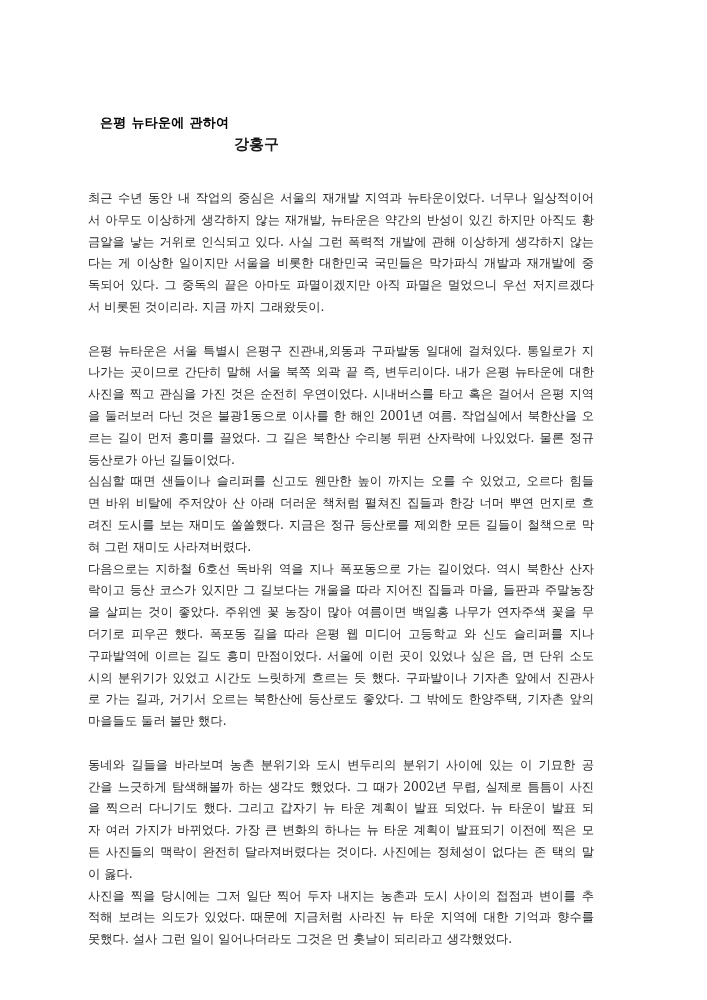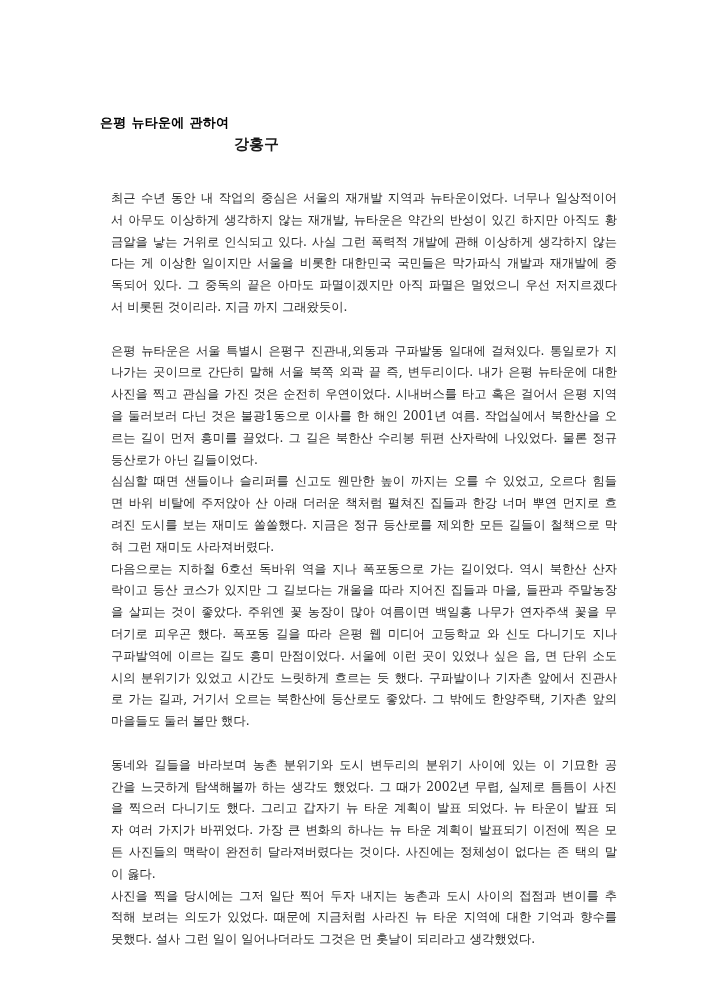--- a/index.html
+++ b/index.html
@@ -3,21 +3,21 @@
 <meta charset="utf-8">
 <style>
   html, body { margin:0; padding:0; background:#ffffff; }
   body { width:707px; height:1000px; position:relative; overflow:hidden;
          font-family: "DejaVu Serif", "Liberation Serif", serif; color:#2a2a2a; }
   .page { position:absolute; left:0; top:0; width:707px; height:1000px; }
   .title { position:absolute; left:100px; top:114px; font-size:13px; font-weight:bold;
            font-family: "DejaVu Sans", "Liberation Sans", sans-serif; color:#000000; letter-spacing:0.3px; }
   .author { position:absolute; left:190px; top:135px; font-size:15px; font-weight:bold;
             font-family: "DejaVu Sans", "Liberation Sans", sans-serif; color:#1a1a1a;margin-left:44px; }
-  .body { position:absolute; left:111px; top:188px; width:506px; }
+  .body { position:absolute; left:88px; top:188px; width:506px; }
   .line { display:block; height:21.8px; line-height:21.8px; font-size:12.3px;
           white-space:nowrap; text-align:justify; text-align-last:justify; overflow:hidden; }
   .line.last { text-align-last:left; }
   .gap { display:block; height:21.8px; }
 </style>
 </head>
 <body>
 
 <div class="page">
   <div class="title">은평 뉴타운에 관하여</div>
@@ -48,21 +48,21 @@
       <span class="line"> 심심할 때면 샌들이나 슬리퍼를 신고도 웬만한 높이 까지는 오를 수 있었고, 오르다 힘들</span>
       <span class="line">면 바위 비탈에 주저앉아 산 아래 더러운 책처럼 펼쳐진 집들과 한강 너머 뿌연 먼지로 흐</span>
       <span class="line">려진 도시를 보는 재미도 쏠쏠했다. 지금은 정규 등산로를 제외한 모든 길들이 철책으로 막</span>
       <span class="line last">혀 그런 재미도 사라져버렸다.</span>
     </div>
 
     <div>
       <span class="line"> 다음으로는 지하철 6호선 독바위 역을 지나 폭포동으로 가는 길이었다. 역시 북한산 산자</span>
       <span class="line">락이고 등산 코스가 있지만 그 길보다는 개울을 따라 지어진 집들과 마을, 들판과 주말농장</span>
       <span class="line">을 살피는 것이 좋았다. 주위엔 꽃 농장이 많아 여름이면 백일홍 나무가 연자주색 꽃을 무</span>
-      <span class="line">더기로 피우곤 했다. 폭포동 길을 따라 은평 웹 미디어 고등학교 와 신도 다니기도 지나</span>
+      <span class="line">더기로 피우곤 했다. 폭포동 길을 따라 은평 웹 미디어 고등학교 와 신도 슬리퍼를 지나</span>
       <span class="line">구파발역에 이르는 길도 흥미 만점이었다. 서울에 이런 곳이 있었나 싶은 읍, 면 단위 소도</span>
       <span class="line">시의 분위기가 있었고 시간도 느릿하게 흐르는 듯 했다. 구파발이나 기자촌 앞에서 진관사</span>
       <span class="line">로 가는 길과, 거기서 오르는 북한산에 등산로도 좋았다. 그 밖에도 한양주택, 기자촌 앞의</span>
       <span class="line last">마을들도 둘러 볼만 했다.</span>
     </div>
     <span class="gap"></span>
 
     <div>
       <span class="line">  동네와 길들을 바라보며  농촌 분위기와 도시 변두리의 분위기 사이에 있는 이 기묘한 공</span>
       <span class="line">간을 느긋하게 탐색해볼까 하는 생각도 했었다. 그 때가 2002년 무렵, 실제로 틈틈이 사진</span>

